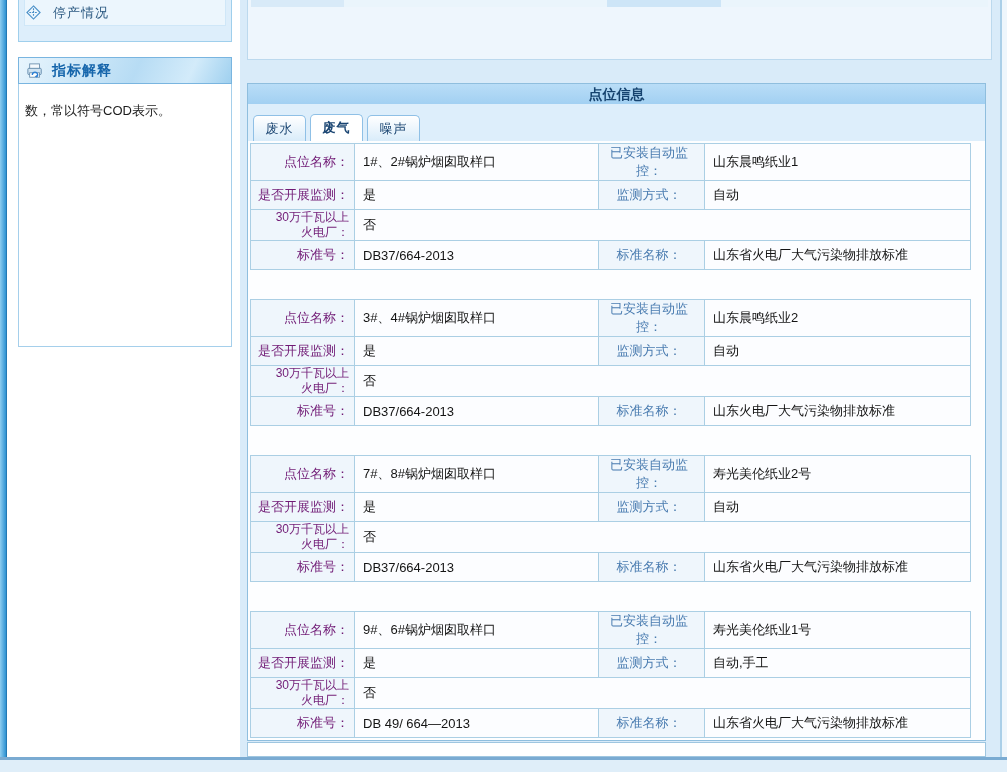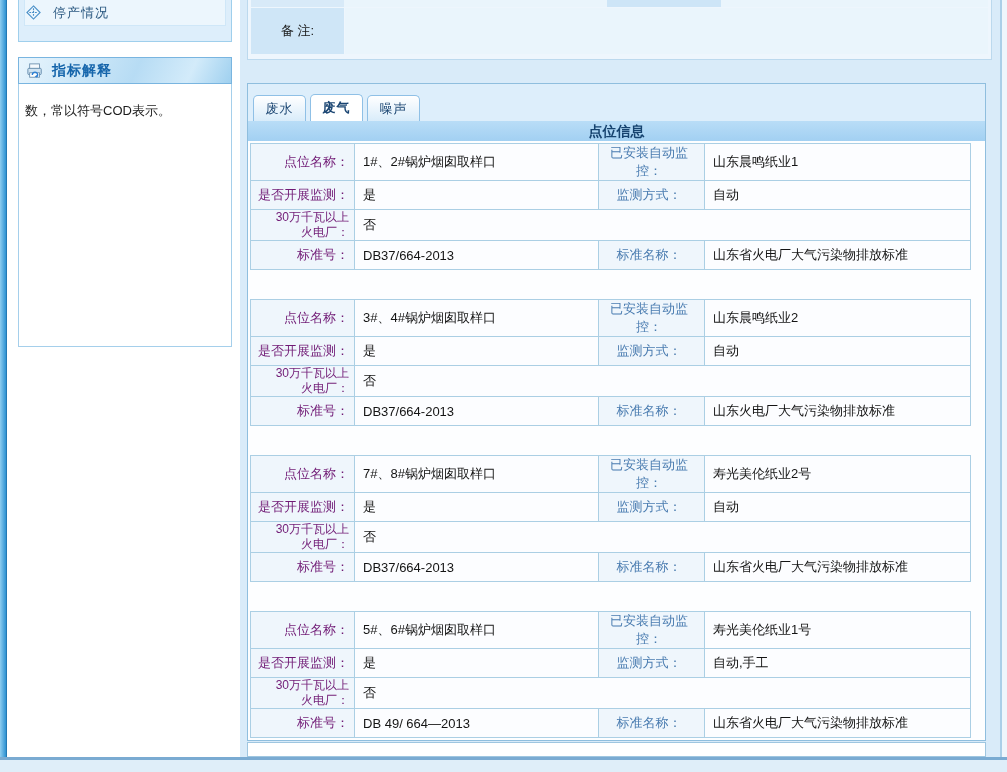--- a/index.html
+++ b/index.html
@@ -110,35 +110,31 @@
   <div class="bdy">数，常以符号COD表示。</div>
 </div>
 
 <div class="abs" id="top-section">
   <div class="remark-row-partial">
     <div class="c1"></div>
     <div class="c2"></div>
     <div class="c3"></div>
     <div class="c4"></div>
   </div>
-  <div class="remark-row">
-    <div class="lbl">备 注:</div>
-    <div class="val"></div>
-  </div>
 </div>
 
 <div class="abs" id="main-panel">
+  <div id="panel-title">点位信息</div>
+
   <div id="tab-strip">
     <div class="tab">废水</div>
     <div class="tab active">废气</div>
     <div class="tab">噪声</div>
   </div>
 
-  <div id="panel-title">点位信息</div>
-
   <div id="content">
 
     <table class="info-table">
       <tbody>
           <tr>
         <td class="lbl">点位名称：</td>
         <td class="val val-mid">1#、2#锅炉烟囱取样口</td>
         <td class="lbl2">已安装自动监控：</td>
         <td class="val">山东晨鸣纸业1</td>
       </tr>
@@ -221,21 +217,21 @@
         <td class="lbl2">标准名称：</td>
         <td class="val">山东省火电厂大气污染物排放标准</td>
       </tr>
     </tbody>
       </table>
 
     <table class="info-table">
       <tbody>
           <tr>
         <td class="lbl">点位名称：</td>
-        <td class="val val-mid">5#、6#锅炉烟囱取样口</td>
+        <td class="val val-mid">9#、6#锅炉烟囱取样口</td>
         <td class="lbl2">已安装自动监控：</td>
         <td class="val">寿光美伦纸业1号</td>
       </tr>
       <tr>
         <td class="lbl">是否开展监测：</td>
         <td class="val val-mid">是</td>
         <td class="lbl2">监测方式：</td>
         <td class="val">自动,手工</td>
       </tr>
       <tr class="tall">

